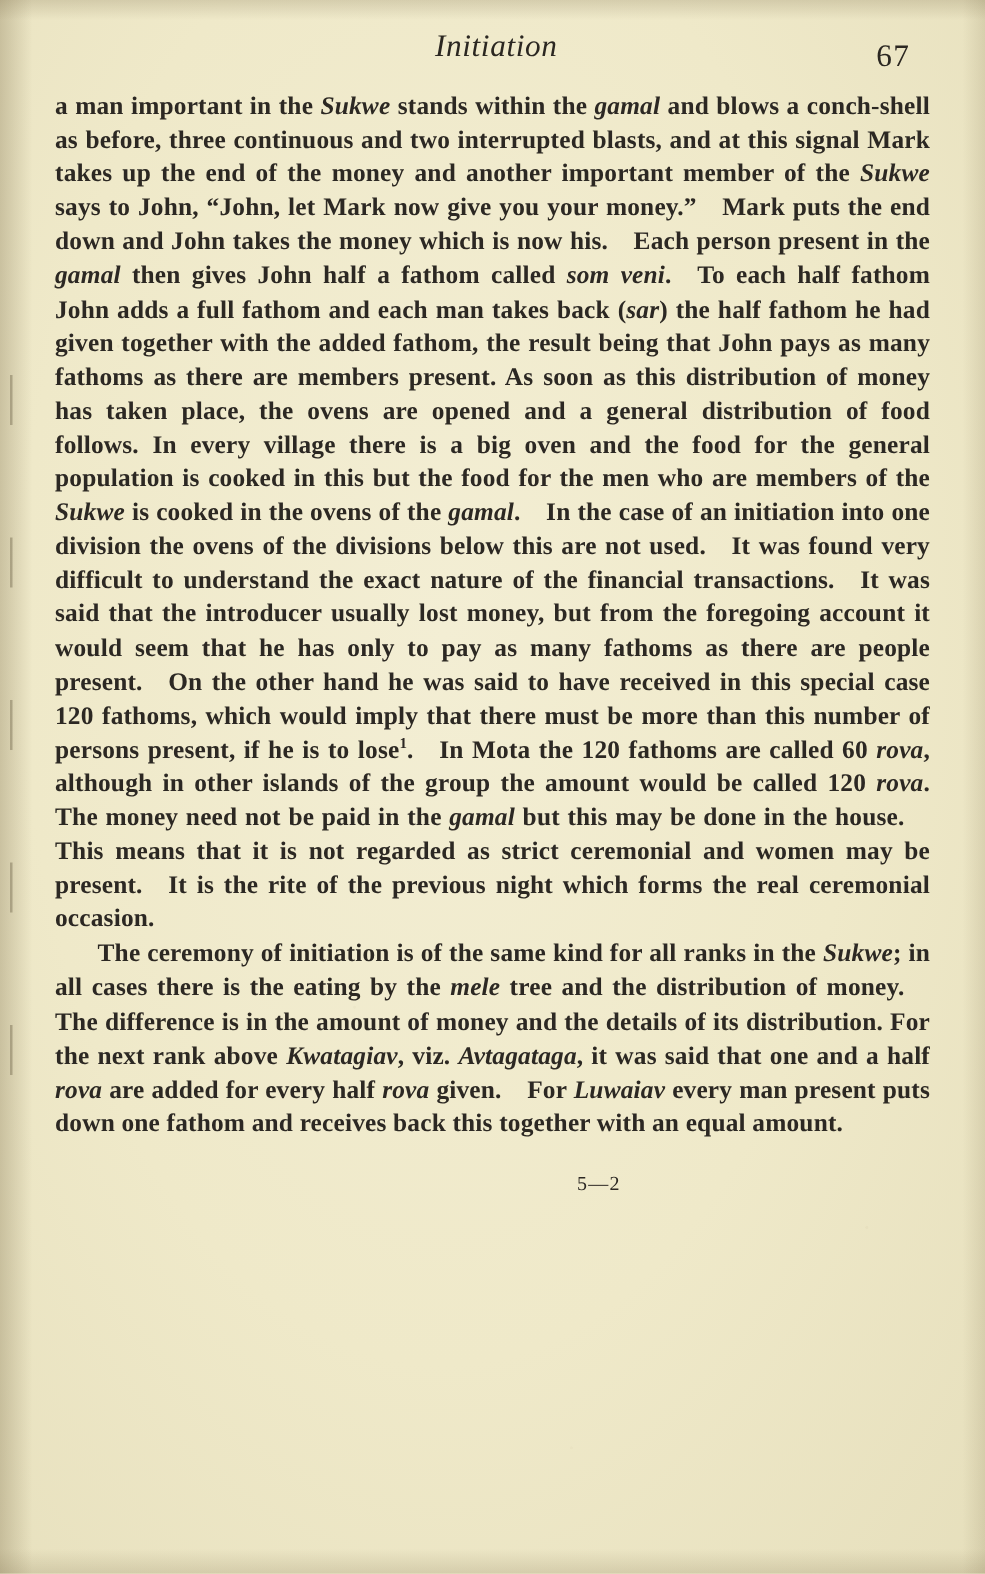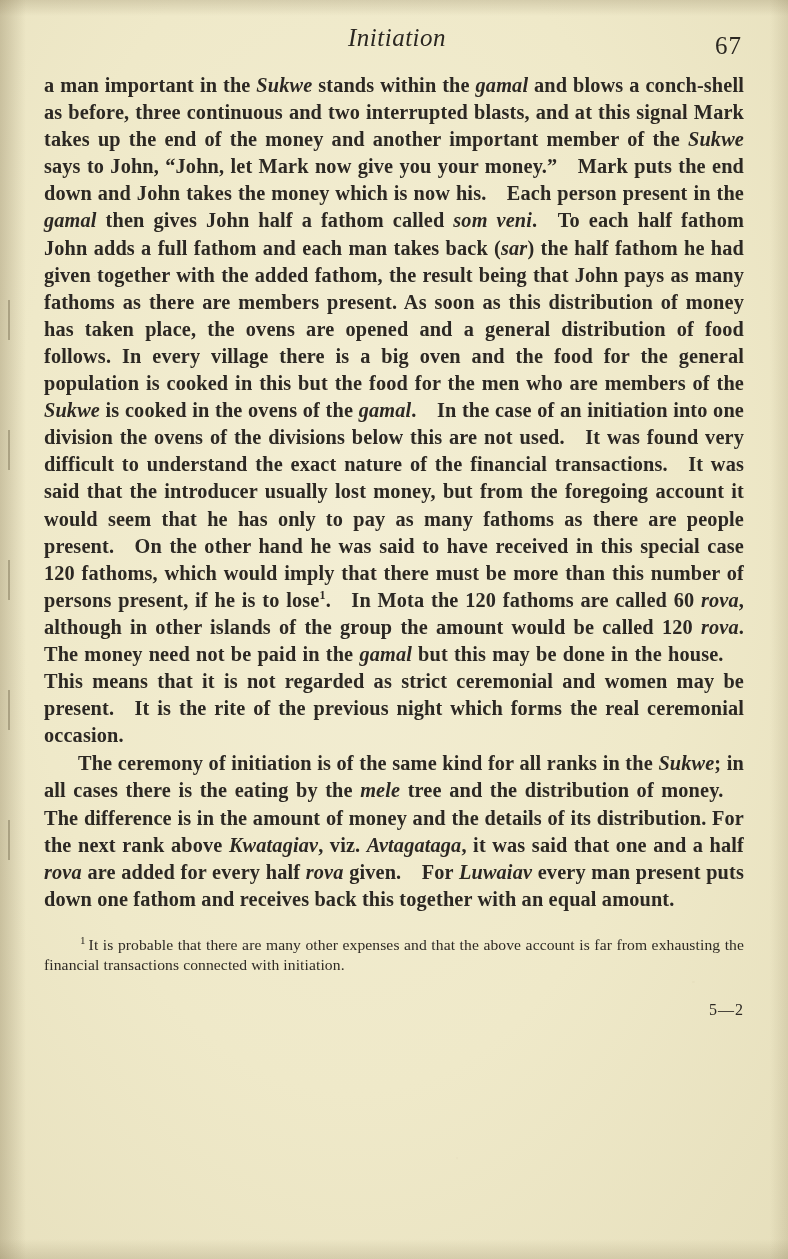--- a/index.html
+++ b/index.html
@@ -81,21 +81,21 @@
   }
   .head-title {
     font-style: italic;
     font-size: 25px;
     letter-spacing: 0.5px;
     color: #2b2721;
     margin-left: 6px;
   }
   .page-number {
     position: absolute;
-    right: 2px;
+    right: 16px;
     bottom: 4px;
     font-size: 25px;
     letter-spacing: 1px;
     color: #2b2721;
   }
 
   .body-text {
     font-size: 20.3px;
     line-height: 1.335;
     text-align: justify;
@@ -137,21 +137,21 @@
     vertical-align: super;
     line-height: 0;
     margin-right: 3px;
   }
   .footnote .fn-first {
     padding-left: 36px;
   }
 
   .signature {
     margin-top: 26px;
-    text-align: right;
+    text-align: center;
     padding-left: 170px;
     font-size: 16px;
     letter-spacing: 1px;
     color: #2c2823;
   }
 
   
   .speckle {
     position: absolute;
     inset: 0;
@@ -189,20 +189,17 @@
       <div class="page-number">67</div>
     </header>
 
     <div class="body-text">
       <p>a man important in the <i>Sukwe</i> stands within the <i>gamal</i> and blows a conch-shell as before, three continuous and two interrupted blasts, and at this signal Mark takes up the end of the money and another important member of the <i>Sukwe</i> says to John, “John, let Mark now give you your money.” Mark puts the end down and John takes the money which is now his. Each person present in the <i>gamal</i> then gives John half a fathom called <i>som veni</i>. To each half fathom John adds a full fathom and each man takes back (<i>sar</i>) the half fathom he had given together with the added fathom, the result being that John pays as many fathoms as there are members present. As soon as this distribution of money has taken place, the ovens are opened and a general distribution of food follows. In every village there is a big oven and the food for the general population is cooked in this but the food for the men who are members of the <i>Sukwe</i> is cooked in the ovens of the <i>gamal</i>. In the case of an initiation into one division the ovens of the divisions below this are not used. It was found very difficult to understand the exact nature of the financial transactions. It was said that the introducer usually lost money, but from the foregoing account it would seem that he has only to pay as many fathoms as there are people present. On the other hand he was said to have received in this special case 120 fathoms, which would imply that there must be more than this number of persons present, if he is to lose<sup class="fnref">1</sup>. In Mota the 120 fathoms are called 60 <i>rova</i>, although in other islands of the group the amount would be called 120 <i>rova</i>. The money need not be paid in the <i>gamal</i> but this may be done in the house. This means that it is not regarded as strict ceremonial and women may be present. It is the rite of the previous night which forms the real ceremonial occasion.</p>
       <p class="indent">The ceremony of initiation is of the same kind for all ranks in the <i>Sukwe</i>; in all cases there is the eating by the <i>mele</i> tree and the distribution of money. The difference is in the amount of money and the details of its distribution. For the next rank above <i>Kwatagiav</i>, viz. <i>Avtagataga</i>, it was said that one and a half <i>rova</i> are added for every half <i>rova</i> given. For <i>Luwaiav</i> every man present puts down one fathom and receives back this together with an equal amount.</p>
     </div>
 
     <div class="footnote-rule"></div>
 
-    <div class="footnote">
-      <span class="fn-first"><sup>1</sup></span><span>It is probable that there are many other expenses and that the above account is far from exhausting the financial transactions connected with initiation.</span>
-    </div>
 
     <div class="signature">5—2</div>
 
   </div>
 </div>
 
 </body></html>

